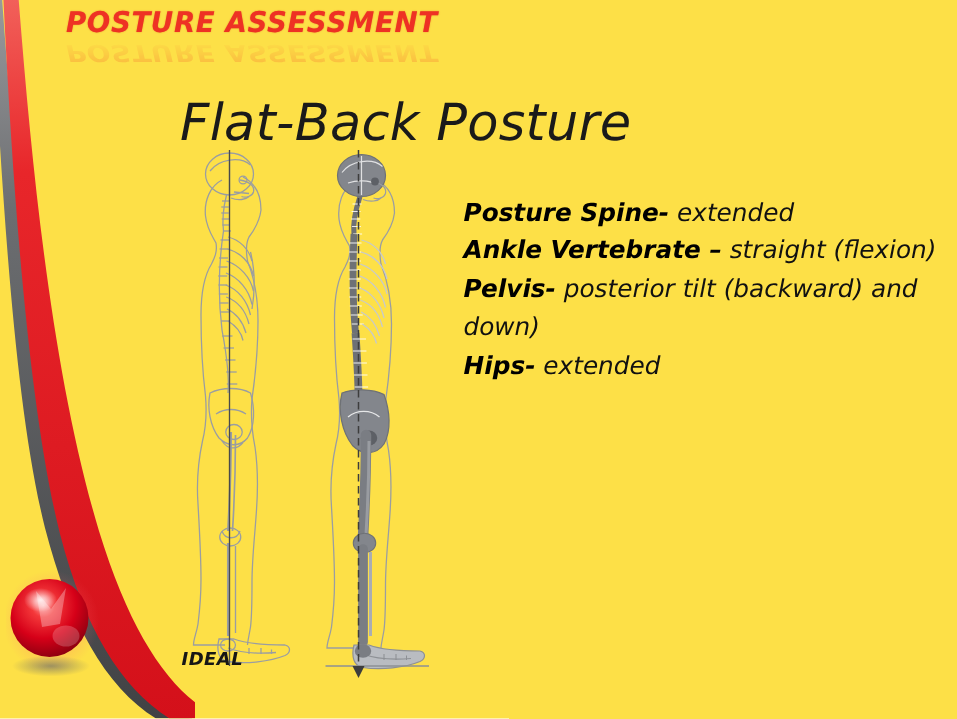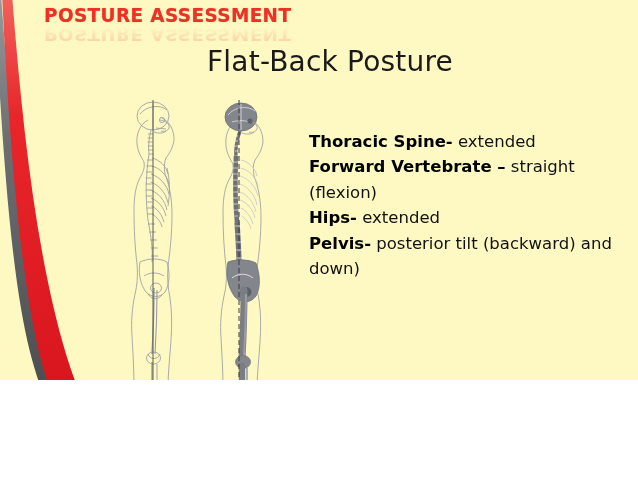--- a/index.html
+++ b/index.html
@@ -4,24 +4,25 @@
 <title>Flat-Back Posture Slide</title>
 <style>
   html, body {
     margin: 0;
     padding: 0;
     background: #ffffff;
   }
   #slide {
     position: relative;
     width: 638px;
-    height: 380px;
-    background: #fef9c3;
+    height: 479px;
+    background: #fde047;
     overflow: hidden;
     font-family: "Liberation Sans", sans-serif;
+    font-style: italic;
   }
 
   
   #swoosh {
     position: absolute;
     left: 0;
     top: 0;
     width: 130px;
     height: 479px;
     pointer-events: none;
@@ -67,25 +68,25 @@
     transform-origin: left top;
     margin-top: 18px;
     -webkit-mask-image: linear-gradient(to top, rgba(0,0,0,0) 5%, rgba(0,0,0,0.9) 95%);
     mask-image: linear-gradient(to top, rgba(0,0,0,0) 5%, rgba(0,0,0,0.9) 95%);
   }
 
   
   #page-title {
     position: absolute;
     left: 120px;
-    top: 45px;
+    top: 62px;
     width: 420px;
-    text-align: center;
+    text-align: left;
     font-family: "DejaVu Sans", sans-serif;
-    font-size: 28px;
+    font-size: 34px;
     font-weight: 400;
     color: #1a1a1a;
     letter-spacing: 0.2px;
     white-space: nowrap;
   }
 
   
   #figures {
     position: absolute;
     left: 104px;
@@ -437,30 +438,30 @@
 
     <line x1="135" y1="4" x2="135" y2="346" stroke="#3d3d3d" stroke-width="1" stroke-dasharray="5,3"></line>
     <line x1="113" y1="348" x2="182" y2="348" stroke="#8d9095" stroke-width="0.9"></line>
     <path d="M 131,348 L 139,348 L 135,356 Z" fill="#3d3d3d"></path>
   </svg>
 
   <div id="ideal-label">IDEAL</div>
 
   <div id="desc">
     <div class="line">
-      <span class="term">Thoracic Spine-</span>
+      <span class="term">Posture Spine-</span>
       <span class="val">extended</span>
     </div>
     <div class="line">
-      <span class="term">Forward Vertebrate –</span>
+      <span class="term">Ankle Vertebrate –</span>
       <span class="val">straight (flexion)</span>
+    </div>
+    <div class="line">
+      <span class="term">Pelvis-</span>
+      <span class="val">posterior tilt (backward) and down)</span>
     </div>
     <div class="line">
       <span class="term">Hips-</span>
       <span class="val">extended</span>
     </div>
-    <div class="line">
-      <span class="term">Pelvis-</span>
-      <span class="val">posterior tilt (backward) and down)</span>
-    </div>
   </div>
 
 </div>
 
 </body></html>

